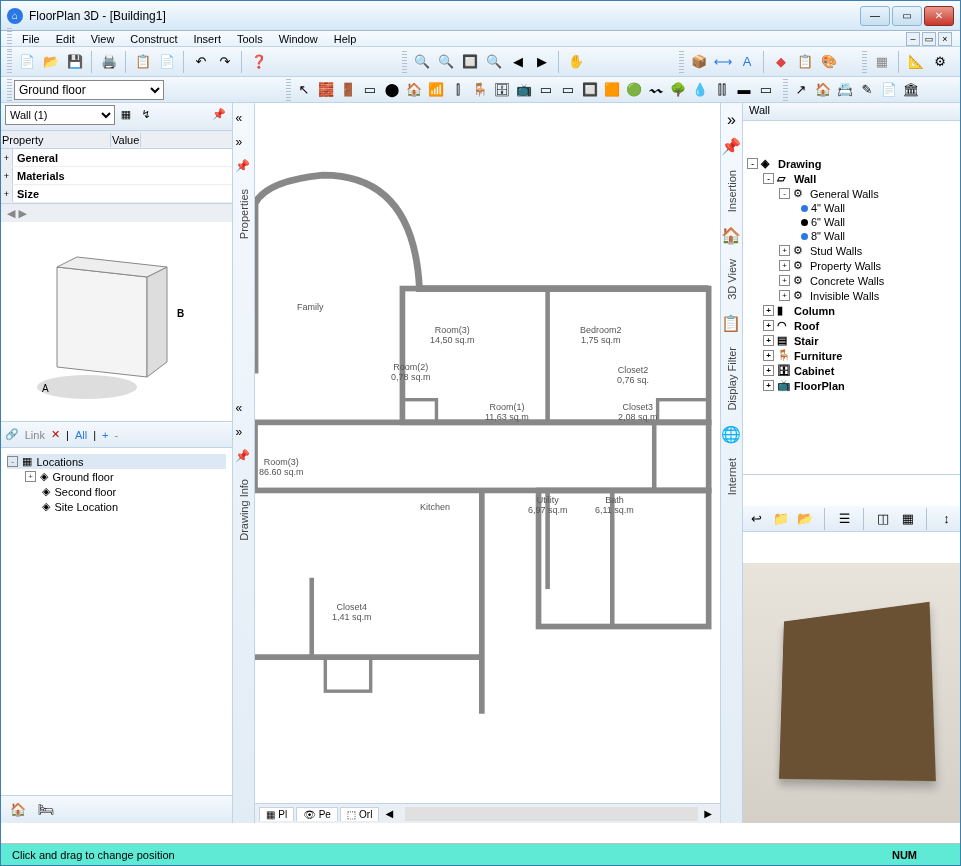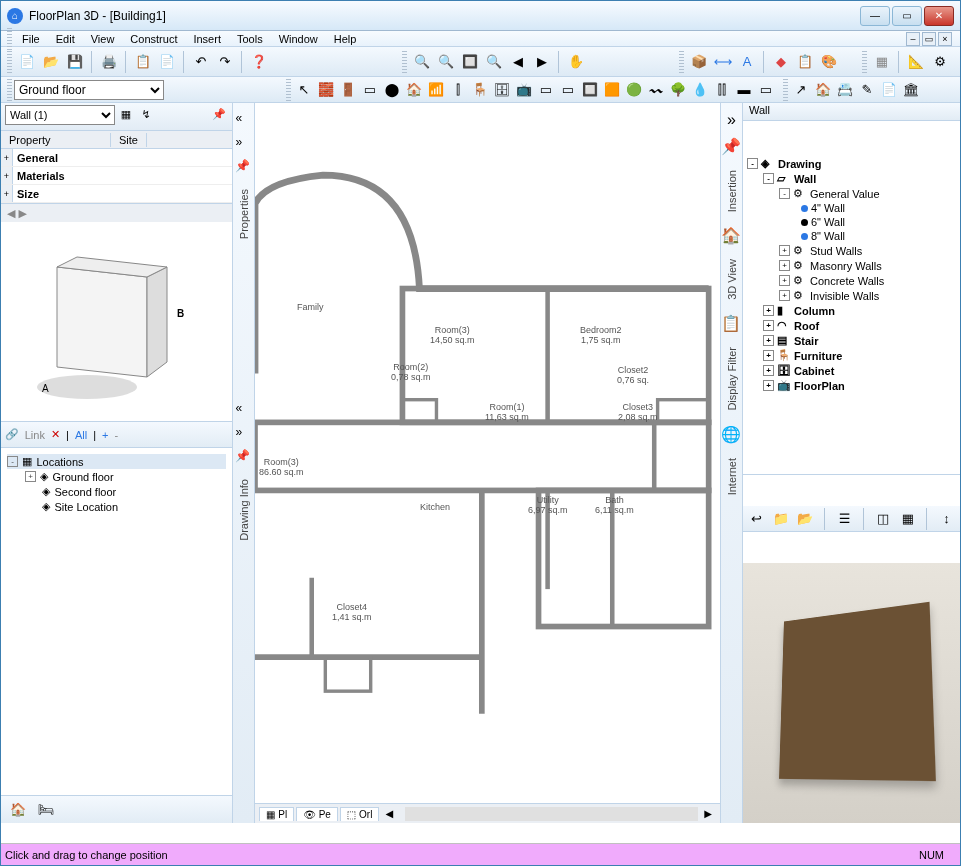--- a/index.html
+++ b/index.html
@@ -22,21 +22,21 @@
 .floorsel { height:26px; border-bottom:1px solid #c0d4e8; display:flex; align-items:center; padding:2px 4px; background:linear-gradient(#f4f9fe,#ddeaf5); }
 .floorsel select { font-size:12px; width:150px; height:20px; }
 .tools2 { display:flex; align-items:center; margin-left:120px; gap:0;}
 .main { display:flex; height: 720px; }
 .leftcol { width: 232px; display:flex; flex-direction:column; border-right:1px solid #c0d4e8; }
 .pr-head { height:28px; background:linear-gradient(#f4f9fe,#e2ecf5); border-bottom:1px solid #c0d4e8; display:flex; align-items:flex-start; padding:2px 4px; gap:2px;}
 .pr-head select { width:110px; font-size:11px; height:20px;}
 .pr-head .tb2 { width:18px; height:18px; display:inline-flex; align-items:center; justify-content:center; cursor:pointer; font-size:11px;}
 .pr-grid { border-bottom:1px solid #c0d4e8; }
 .pr-hdr { display:flex; background:#ebeff4; border-bottom:1px solid #c0d4e8; font-size:11px; height:18px; align-items:center;}
-.pr-hdr div { padding:1px 8px; border-right:1px solid #c0d4e8; }
+.pr-hdr div { padding:1px 1px; border-right:1px solid #c0d4e8; }
 .pr-row { display:flex; font-size:11px; height:18px; align-items:center; border-bottom:1px solid #eee; cursor:pointer;}
 .pr-row .exp { width:12px; text-align:center; background:#ebeff4; border-right:1px solid #c0d4e8; height:100%; display:flex; align-items:center; justify-content:center; font-size:9px;}
 .pr-row .lab { flex:1; padding:0 4px; font-weight:bold;}
 .pr-nav { height:18px; background:#ebeff4; display:flex; align-items:center; padding:0 6px; color:#888; font-size:11px;}
 .preview { height: 200px; background:#fff; border-bottom:1px solid #c0d4e8; display:flex; align-items:center; justify-content:center; position:relative;}
 .preview svg { width:180px; height:170px;}
 .dr-info-head { height:26px; background:linear-gradient(#f4f9fe,#e2ecf5); border-bottom:1px solid #c0d4e8; display:flex; align-items:center; padding:0 4px; gap:6px; font-size:11px;}
 .dr-info-head span.lnk { color:#888; cursor:pointer;}
 .dr-info-head .all { color:#2b78e4; cursor:pointer;}
 .dr-tree { flex:1; padding:6px; font-size:11px; overflow:auto;}
@@ -60,22 +60,22 @@
 .r-title { height:18px; background:linear-gradient(#f4f9fe,#e2ecf5); border-bottom:1px solid #c0d4e8; font-size:11px; padding:1px 6px;}
 .cat-tree { flex:1; padding:4px; font-size:11px; overflow:auto; border-bottom:1px solid #c0d4e8;}
 .ct { padding:1px 0; display:flex; align-items:center; gap:3px; cursor:pointer;}
 .ct .ex { width:11px; height:11px; border:1px solid #888; display:inline-flex; align-items:center; justify-content:center; font-size:8px; line-height:1;}
 .ct .tic { width:14px; font-size:11px;}
 .ct.bold { font-weight:bold;}
 .dot { width:7px; height:7px; border-radius:50%; display:inline-block;}
 .r-tools { height:26px; background:linear-gradient(#f4f9fe,#e2ecf5); border-bottom:1px solid #c0d4e8; display:flex; align-items:center; padding:0 4px; gap:6px;}
 .r-prev { height:260px; background:linear-gradient(#e8e4dc,#d4d0c8); display:flex; align-items:center; justify-content:center;}
 .wall-prev { width:160px; height:170px; background:#6b5134; transform:perspective(400px) rotateX(10deg) rotateY(-20deg); box-shadow: 0 6px 8px rgba(0,0,0,.25);}
-.status { position:absolute; bottom:0; left:0; right:0; height:22px; background:#f0abfc; border-top:1px solid #c0c0c0; display:flex; align-items:center; font-size:11px; padding:0 4px;}
-.status .num { margin-left:auto; margin-right:12px;}
+.status { position:absolute; bottom:0; left:0; right:0; height:22px; background:#5eead4; border-top:1px solid #c0c0c0; display:flex; align-items:center; font-size:11px; padding:0 11px;}
+.status .num { margin-left:auto; margin-right:32px;font-weight:bold;}
 .vtab-r { width:22px; background:linear-gradient(#f4f9fe,#e2ecf5); border-left:1px solid #c0d4e8; display:flex; flex-direction:column; align-items:center; padding-top:8px; gap:8px;}
 .vtab-r .vt { writing-mode: vertical-rl; transform: rotate(180deg); padding:6px 2px; cursor:pointer; color:#444; font-size:11px;}
 select { border:1px solid #888; background:#fff;}
 </style>
 </head>
 <body>
 
 <div class="window">
   <div class="titlebar">
     <span class="title-icon">⌂</span>
@@ -186,21 +186,21 @@
       <div class="pr-head">
         <select><option>Wall (1)</option></select>
         <span class="tb2">▦</span>
         <span class="tb2">↯</span>
         <span style="flex:1"></span>
         <span class="tb2">📌</span>
       </div>
       <div class="pr-grid">
         <div class="pr-hdr">
             <div style="width:110px">Property</div>
-            <div>Site</div>
+            <div>Value</div>
           </div>
         <div class="pr-row">
             <span class="exp">+</span>
             <span class="lab">General</span>
           </div>
         <div class="pr-row">
             <span class="exp">+</span>
             <span class="lab">Materials</span>
           </div>
         <div class="pr-row">
@@ -334,21 +334,21 @@
             <span>Drawing</span>
           </div>
         <div class="ct bold" style="padding-left:16px">
             <span class="ex">-</span>
             <span class="tic">▱</span>
             <span>Wall</span>
           </div>
         <div class="ct" style="padding-left:32px">
             <span class="ex">-</span>
             <span class="tic">⚙</span>
-            <span>General Value</span>
+            <span>General Walls</span>
           </div>
         <div class="ct" style="padding-left:54px">
             <span class="dot" style="background:#2b78e4"></span>
             <span>4" Wall</span>
           </div>
         <div class="ct" style="padding-left:54px">
             <span class="dot" style="background:#000"></span>
             <span>6" Wall</span>
           </div>
         <div class="ct" style="padding-left:54px">
@@ -356,21 +356,21 @@
             <span>8" Wall</span>
           </div>
         <div class="ct" style="padding-left:32px">
             <span class="ex">+</span>
             <span class="tic">⚙</span>
             <span>Stud Walls</span>
           </div>
         <div class="ct" style="padding-left:32px">
             <span class="ex">+</span>
             <span class="tic">⚙</span>
-            <span>Masonry Walls</span>
+            <span>Property Walls</span>
           </div>
         <div class="ct" style="padding-left:32px">
             <span class="ex">+</span>
             <span class="tic">⚙</span>
             <span>Concrete Walls</span>
           </div>
         <div class="ct" style="padding-left:32px">
             <span class="ex">+</span>
             <span class="tic">⚙</span>
             <span>Invisible Walls</span>

